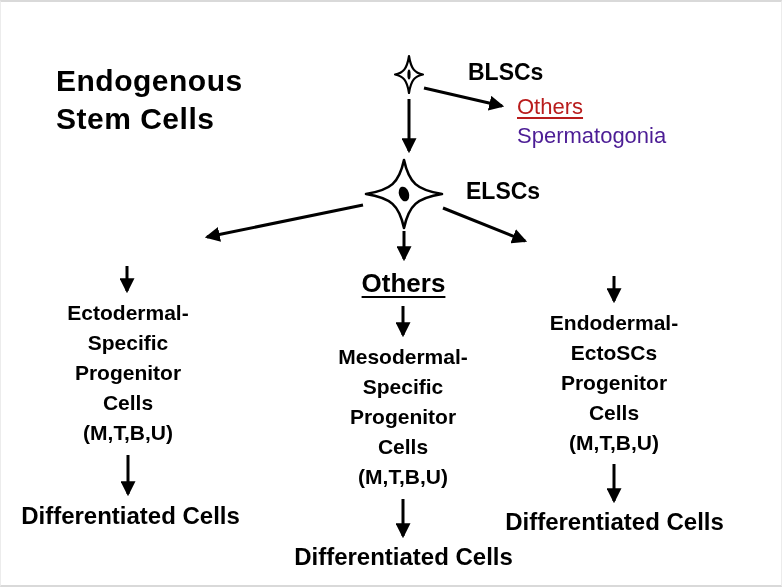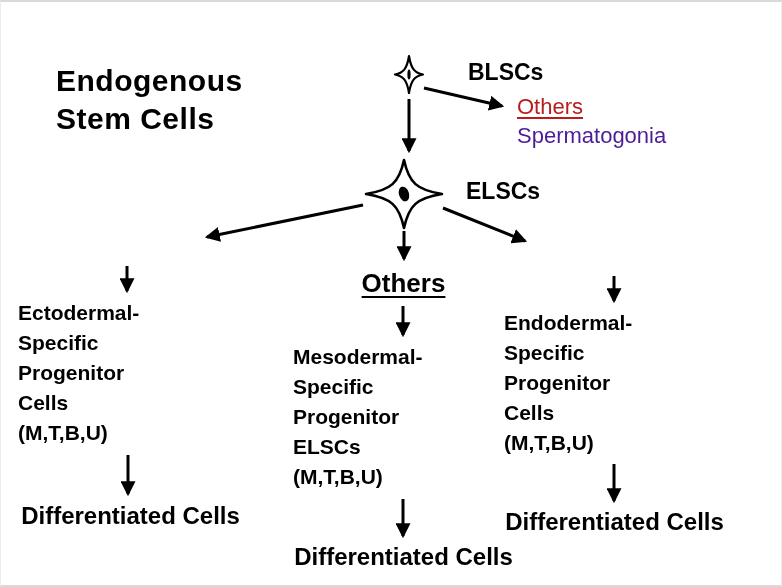--- a/index.html
+++ b/index.html
@@ -64,20 +64,21 @@
     font-weight: bold;
     text-decoration: underline;
     text-decoration-thickness: 2px;
     text-underline-offset: 4px;
   }
   .heading-ecto { left: 40px;  top: 227px; }
   .heading-meso { left: 315px; top: 266px; }
   .heading-endo { left: 526px; top: 237px; }
   .progenitor {
     width: 220px;
+    text-align: center;
     font-size: 21px;
     font-weight: bold;
     line-height: 30px;
     white-space: pre-line;
   }
   .progenitor-ecto { left: 17px;  top: 296px; }
   .progenitor-meso { left: 292px; top: 340px; }
   .progenitor-endo { left: 503px; top: 306px; }
   .differentiated {
     width: 245px;
@@ -142,24 +143,24 @@
 Specific
 Progenitor
 Cells
 (M,T,B,U)</div>
   <div class="abs differentiated diff-ecto">Differentiated Cells</div>
 
   <div class="abs branch-heading heading-meso">Others</div>
   <div class="abs progenitor progenitor-meso">Mesodermal-
 Specific
 Progenitor
-ELSCs
+Cells
 (M,T,B,U)</div>
   <div class="abs differentiated diff-meso">Differentiated Cells</div>
 
   <div class="abs progenitor progenitor-endo">Endodermal-
-Specific
+EctoSCs
 Progenitor
 Cells
 (M,T,B,U)</div>
   <div class="abs differentiated diff-endo">Differentiated Cells</div>
 
 </div>
 
 </body></html>

